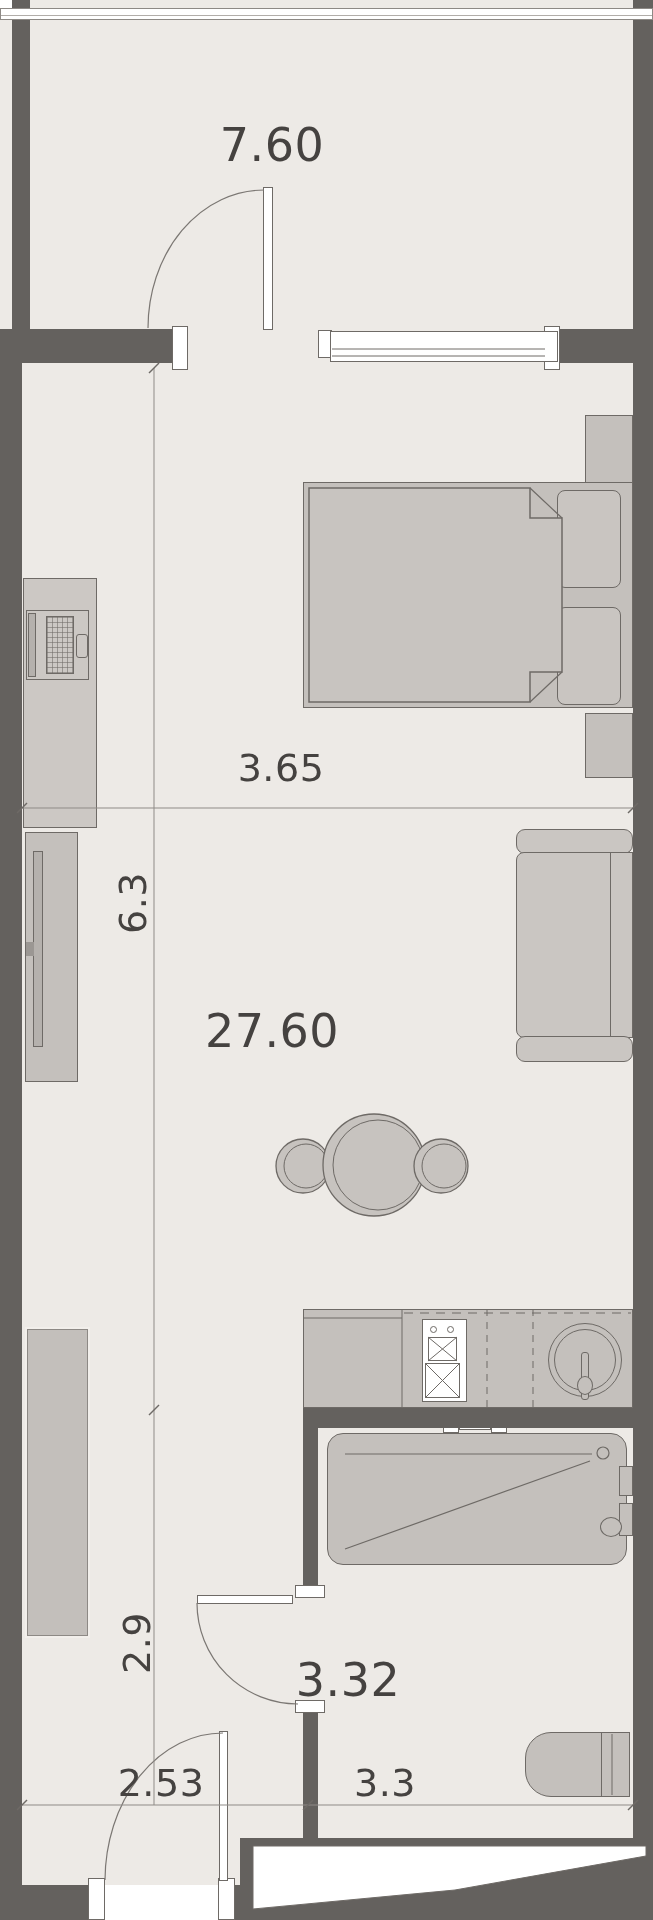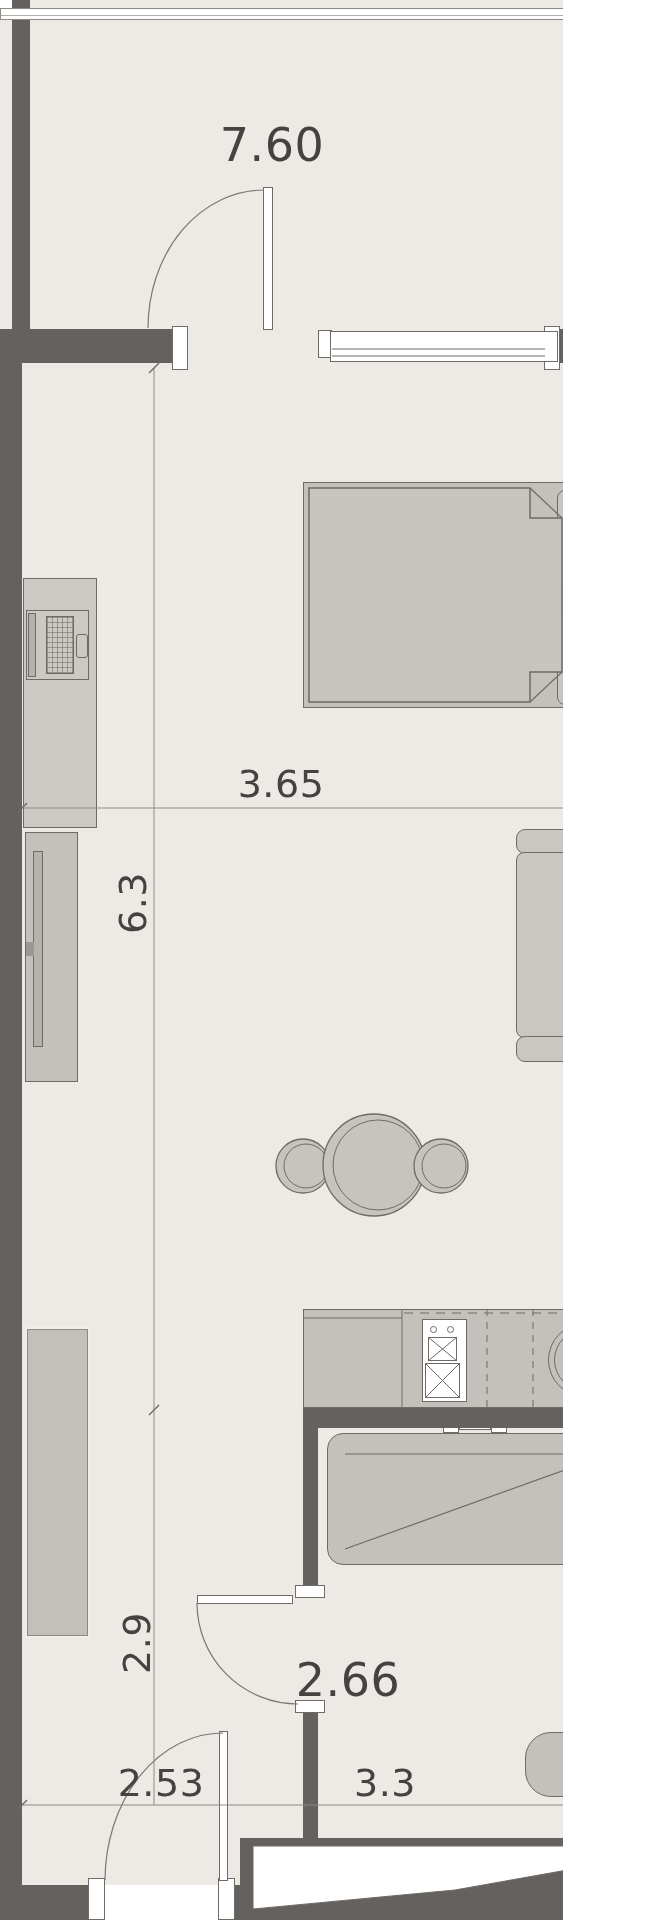--- a/index.html
+++ b/index.html
@@ -1,16 +1,16 @@
 <!DOCTYPE html>
 <html style="--floor: #edeae6; --wall: #64615e; --furniture: #c4c0bc; --furniture-light: #cac6c2; --outline: #6e6a66; --dim-line: #8f8b87; --text: #454240; --white: #ffffff;"><head>
 <meta charset="utf-8">
 <style>
   html,body{margin:0;padding:0;background:#fff;}
-  #plan{position:relative;width:563px;height:1920px;background:var(--floor,#edeae6);
+  #plan{position:relative;width:653px;height:1920px;background:var(--floor,#edeae6);
         font-family:"DejaVu Sans","Liberation Sans",sans-serif;overflow:hidden;}
   #plan *{position:absolute;box-sizing:border-box;}
 
   
   .wall{background:var(--wall,#64615e);}
   .furn{background:var(--furniture,#c4c0bc);border:1.5px solid var(--outline,#6e6a66);}
   .white{background:var(--white,#ffffff);border:1px solid var(--outline,#6e6a66);}
   svg.overlay{left:0;top:0;width:653px;height:1920px;pointer-events:none;}
 
   
@@ -91,21 +91,21 @@
 
   
   .lbl{transform:translate(-50%,-50%);color:var(--text,#454240);white-space:nowrap;
        letter-spacing:.5px;line-height:1;}
   .area-lbl{font-size:46px;}
   .dim-lbl{font-size:38px;}
   .rot{transform:translate(-50%,-50%) rotate(-90deg);}
   .lbl-balcony{left:272px;top:145px;}
   .lbl-living{left:272px;top:1031px;}
   .lbl-bath{left:348px;top:1680px;}
-  .lbl-w365{left:281px;top:784px;}
+  .lbl-w365{left:281px;top:768px;}
   .lbl-h63{left:133px;top:903px;}
   .lbl-h29{left:137px;top:1643px;}
   .lbl-w165{left:161px;top:1783px;}
   .lbl-w19{left:385px;top:1783px;}
 </style>
 </head>
 <body>
 
 <div id="plan" style="--floor: #edeae6; --wall: #64615e; --furniture: #c4c0bc; --furniture-light: #cac6c2; --outline: #6e6a66; --dim-line: #8f8b87; --text: #454240; --white: #ffffff;">
 
@@ -224,20 +224,21 @@
     <line x1="17" y1="813" x2="27" y2="803" stroke="#6e6a66" stroke-width="1.4"></line>
     <line x1="628" y1="813" x2="638" y2="803" stroke="#6e6a66" stroke-width="1.4"></line>
     <line x1="149" y1="373" x2="159" y2="363" stroke="#6e6a66" stroke-width="1.4"></line>
     <line x1="149" y1="1415" x2="159" y2="1405" stroke="#6e6a66" stroke-width="1.4"></line>
     <line x1="17" y1="1810" x2="27" y2="1800" stroke="#6e6a66" stroke-width="1.4"></line>
     <line x1="303" y1="1810" x2="313" y2="1800" stroke="#6e6a66" stroke-width="1.4"></line>
     <line x1="628" y1="1810" x2="638" y2="1800" stroke="#6e6a66" stroke-width="1.4"></line>
   </svg>
 
   <div class="lbl area-lbl lbl-balcony">7.60</div>
-  <div class="lbl area-lbl lbl-bath">2.66</div>
+  <div class="lbl area-lbl lbl-living">27.60</div>
+  <div class="lbl area-lbl lbl-bath">3.32</div>
   <div class="lbl dim-lbl lbl-w365">3.65</div>
   <div class="lbl dim-lbl rot lbl-h63">6.3</div>
   <div class="lbl dim-lbl rot lbl-h29">2.9</div>
   <div class="lbl dim-lbl lbl-w165">2.53</div>
   <div class="lbl dim-lbl lbl-w19">3.3</div>
 
 </div>
 
 </body></html>

